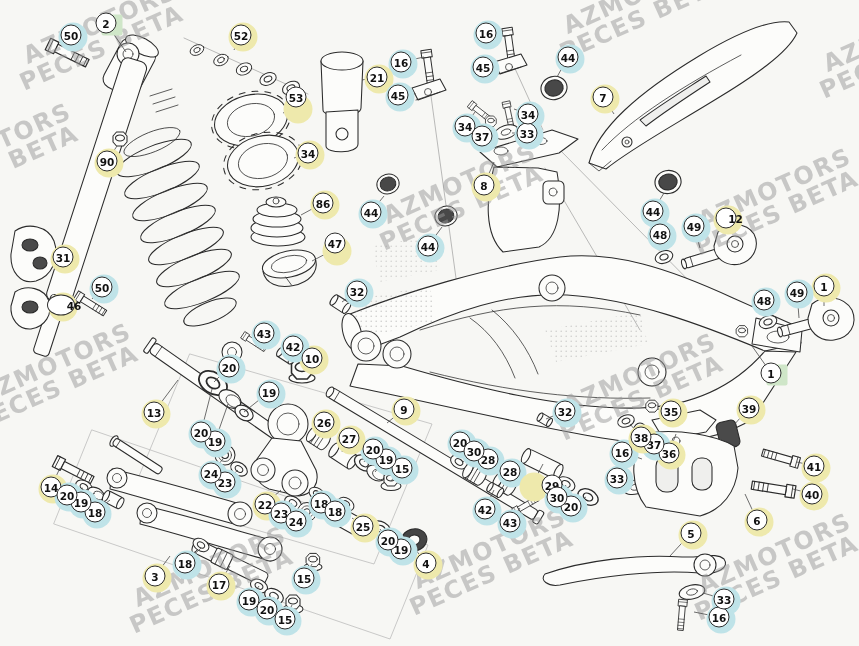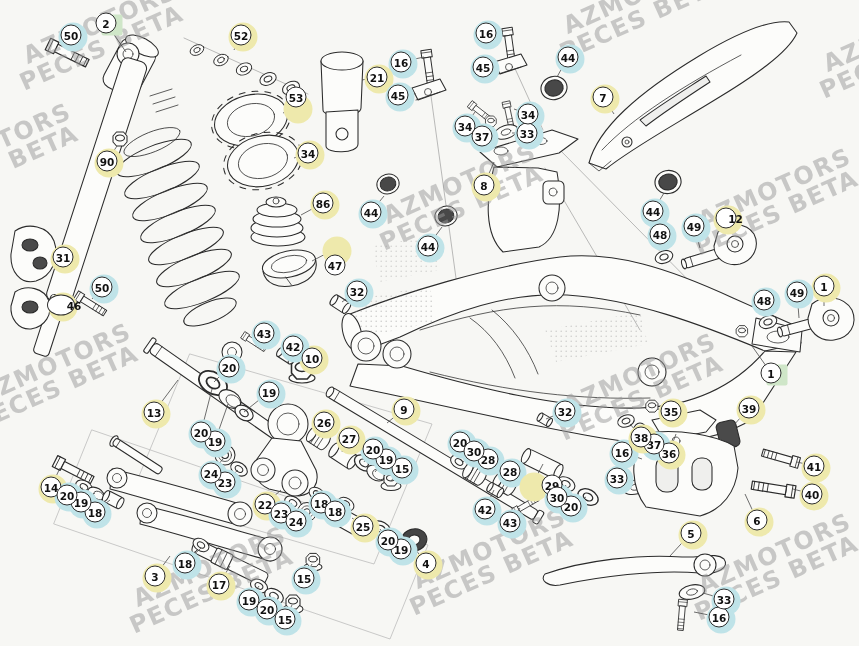--- a/index.html
+++ b/index.html
@@ -645,21 +645,21 @@
       <div class="callout" style="left: 428px; top: 246px; border-color: rgb(46, 46, 46);">44</div>
       <div class="halo" style="background: rgb(191, 227, 232); left: 655px; top: 213px;"></div>
       <div class="callout" style="left: 653px; top: 211px; border-color: rgb(46, 46, 46);">44</div>
       <div class="halo" style="background: rgb(191, 227, 232); left: 400px; top: 97px;"></div>
       <div class="callout" style="left: 398px; top: 95px; border-color: rgb(46, 46, 46);">45</div>
       <div class="halo" style="background: rgb(191, 227, 232); left: 485px; top: 69px;"></div>
       <div class="callout" style="left: 483px; top: 67px; border-color: rgb(46, 46, 46);">45</div>
       <div class="halo" style="background: rgb(238, 233, 172); left: 63px; top: 307px;"></div>
       <div class="callout" style="left: 61px; top: 305px; border-color: rgb(46, 46, 46); padding-left: 26px;">46</div>
       <div class="halo" style="background: rgb(238, 233, 172); left: 337px; top: 251px;"></div>
-      <div class="callout" style="left: 335px; top: 265px; border-color: rgb(46, 46, 46);">47</div>
+      <div class="callout" style="left: 335px; top: 243px; border-color: rgb(46, 46, 46);">47</div>
       <div class="halo" style="background: rgb(191, 227, 232); left: 662px; top: 236px;"></div>
       <div class="callout" style="left: 660px; top: 234px; border-color: rgb(46, 46, 46);">48</div>
       <div class="halo" style="background: rgb(191, 227, 232); left: 766px; top: 302px;"></div>
       <div class="callout" style="left: 764px; top: 300px; border-color: rgb(46, 46, 46);">48</div>
       <div class="halo" style="background: rgb(191, 227, 232); left: 696px; top: 228px;"></div>
       <div class="callout" style="left: 694px; top: 226px; border-color: rgb(46, 46, 46);">49</div>
       <div class="halo" style="background: rgb(191, 227, 232); left: 799px; top: 294px;"></div>
       <div class="callout" style="left: 797px; top: 292px; border-color: rgb(46, 46, 46);">49</div>
       <div class="halo" style="background: rgb(191, 227, 232); left: 73px; top: 37px;"></div>
       <div class="callout" style="left: 71px; top: 35px; border-color: rgb(46, 46, 46);">50</div>

